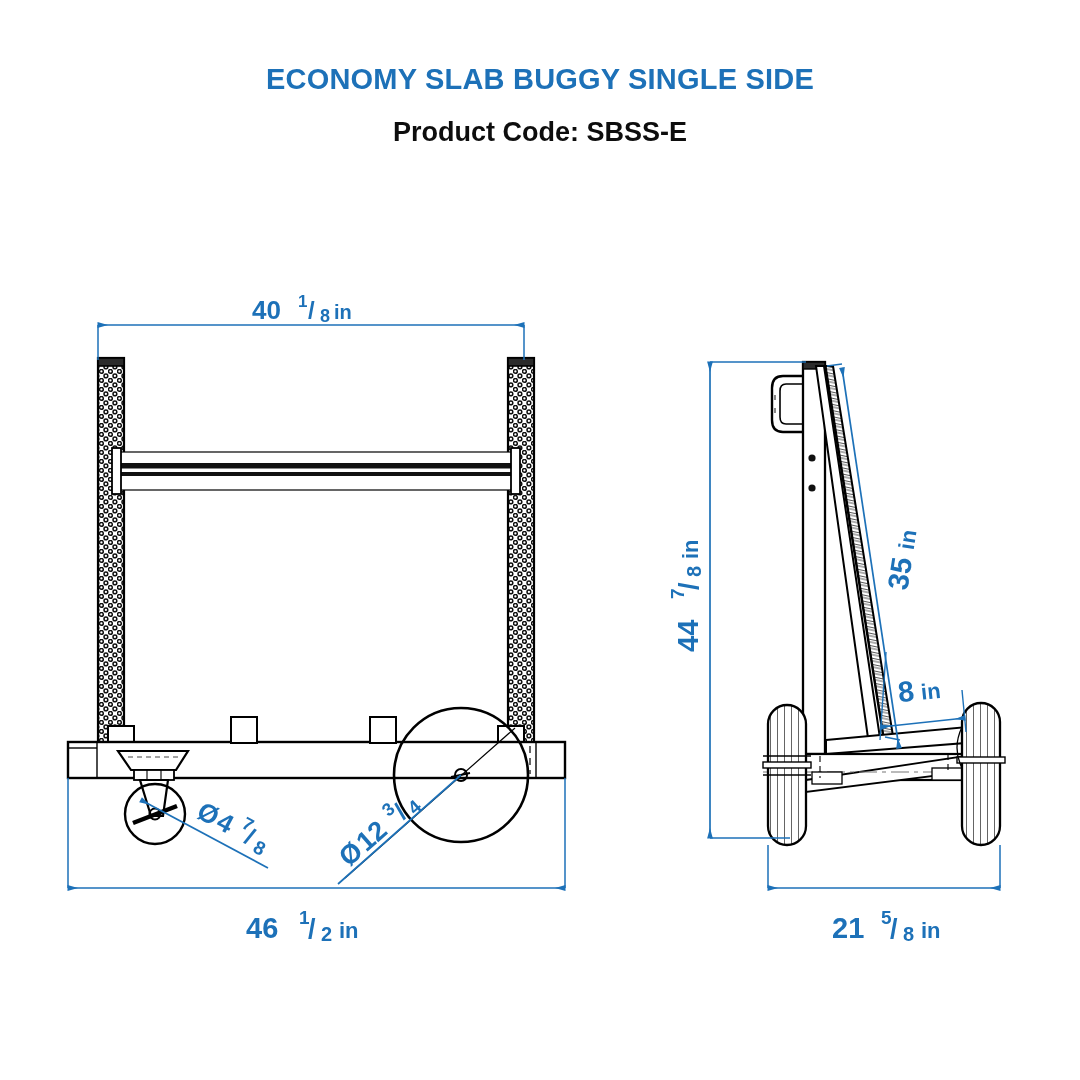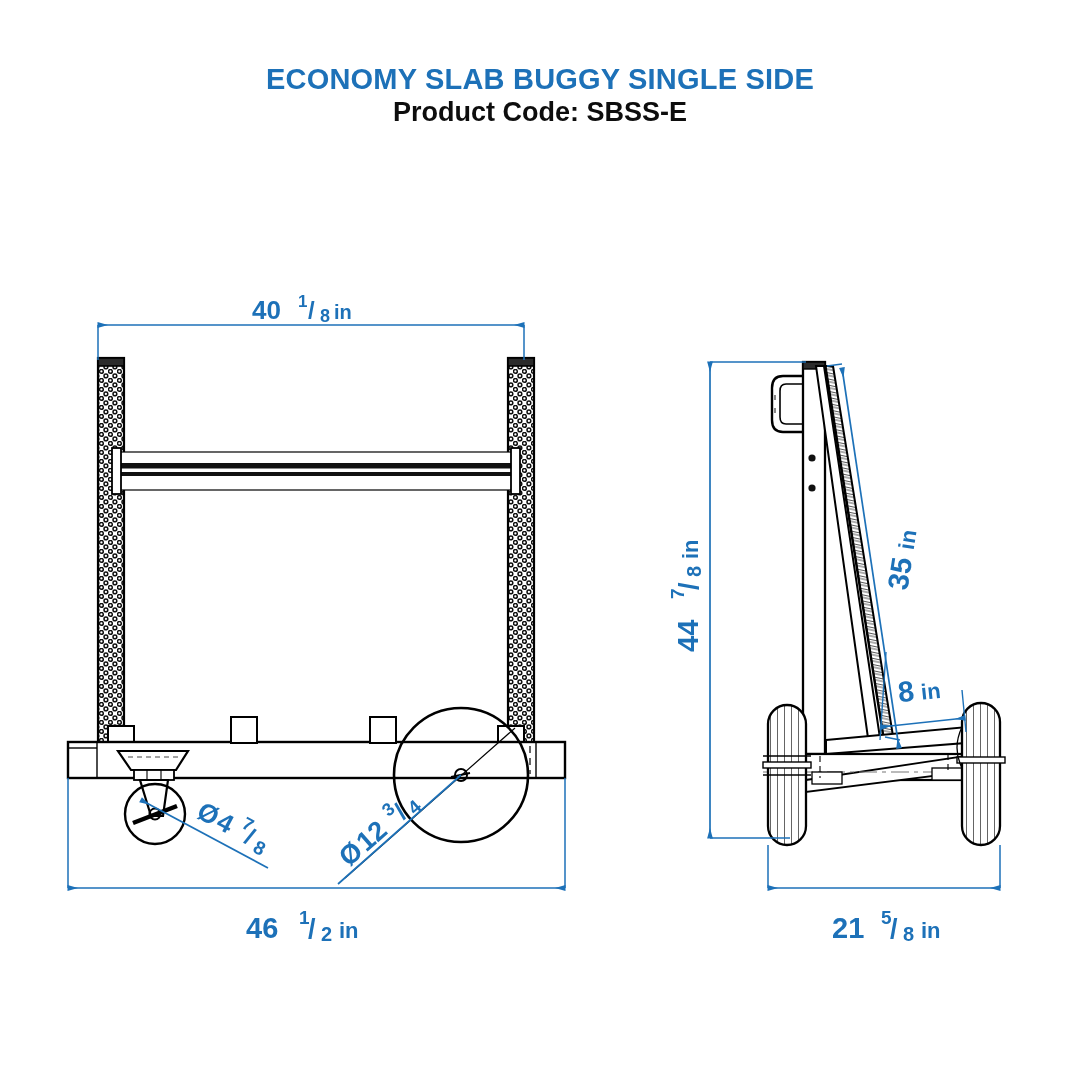--- a/index.html
+++ b/index.html
@@ -32,21 +32,21 @@
     font-weight: bold;
     color: #1d71b8;
     letter-spacing: 0.2px;
     line-height: 1.18;
   }
   .title-sub {
     font-size: 27px;
     font-weight: bold;
     color: #0d0d0d;
     line-height: 1.25;
-    margin-top: 0;
+    margin-top: 20px;
   }
   svg { display: block; }
   text { font-family: "Liberation Sans", sans-serif; }
 </style>
 </head>
 <body>
 
 <div id="sheet">
 
   <div class="title-block">

